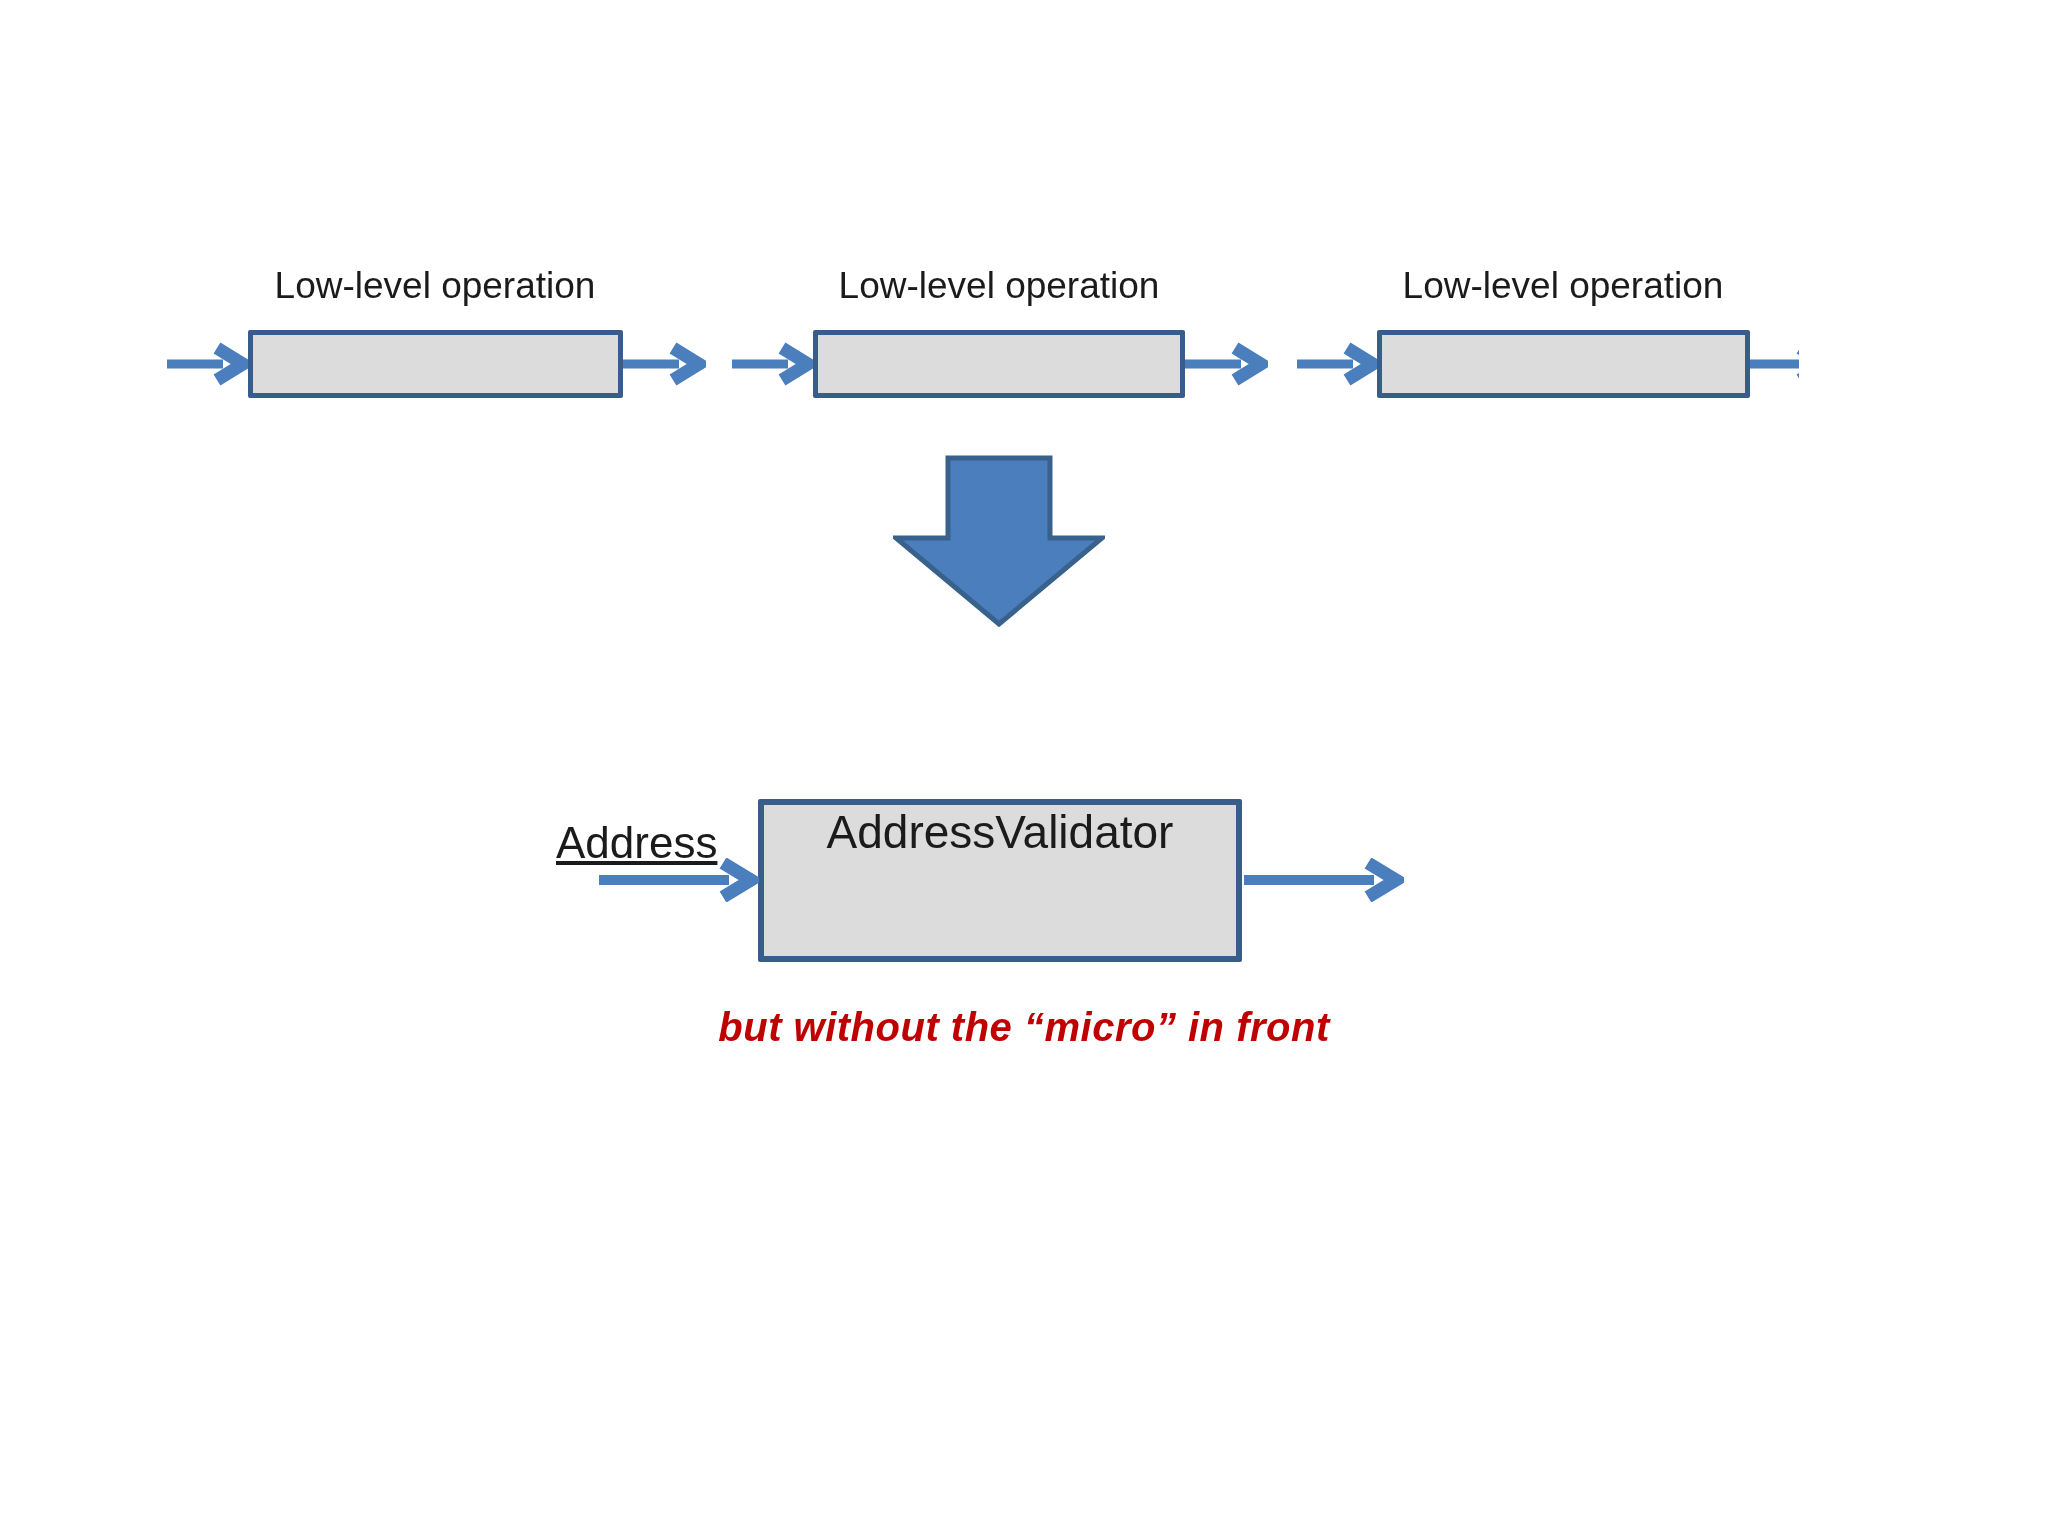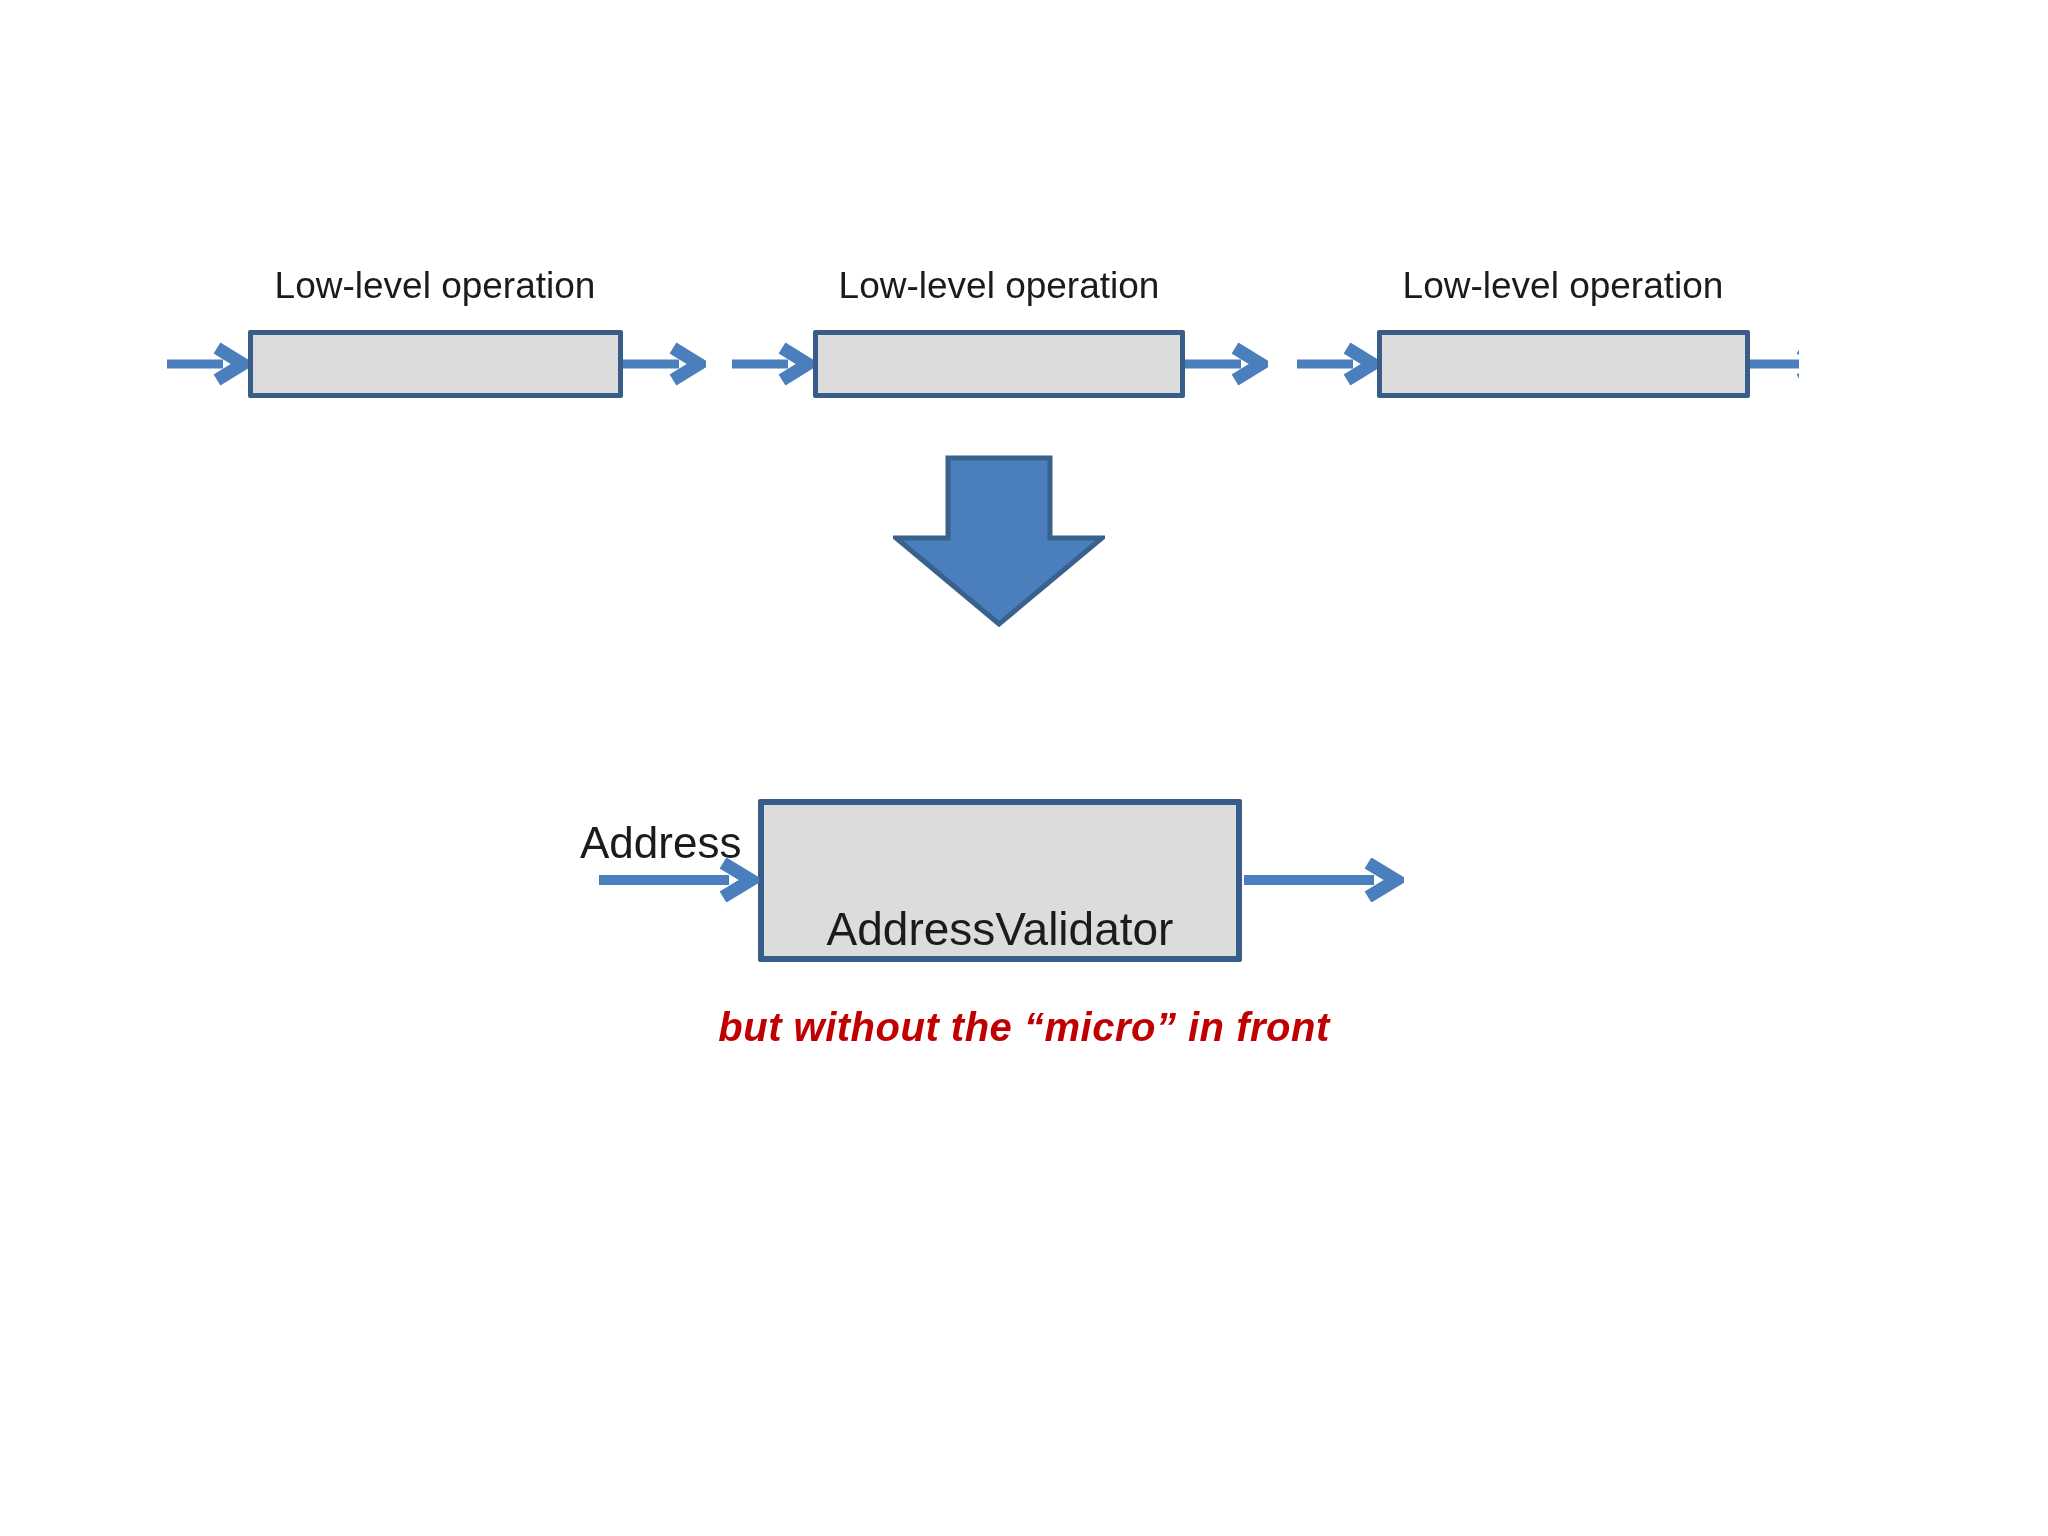--- a/index.html
+++ b/index.html
@@ -55,34 +55,34 @@
   .service-box {
     left: 758px;
     top: 799px;
     width: 484px;
     height: 163px;
     box-sizing: border-box;
     background: var(--box-fill, #d9d9d9);
     border: 6px solid var(--box-border, #385d8a);
     border-radius: 2px;
     display: flex;
-    align-items: flex-end;
+    align-items: flex-start;
     justify-content: center;
   }
   .service-box-label {
     font-size: 46px;
     white-space: nowrap;
   }
   .io-label {
     font-size: 44px;
     line-height: 62px;
     white-space: nowrap;
     z-index: 3;
   }
-  .input-label  { left: 580px; top: 812px; }
+  .input-label  { left: 556px; top: 812px; text-decoration: underline; }
   .output-label { left: 1260px; top: 812px; }
   .io-arrow { z-index: 2; }
 
   
   .annotation {
     left: 624px;
     top: 998px;
     width: 800px;
     text-align: center;
     font-size: 40px;

